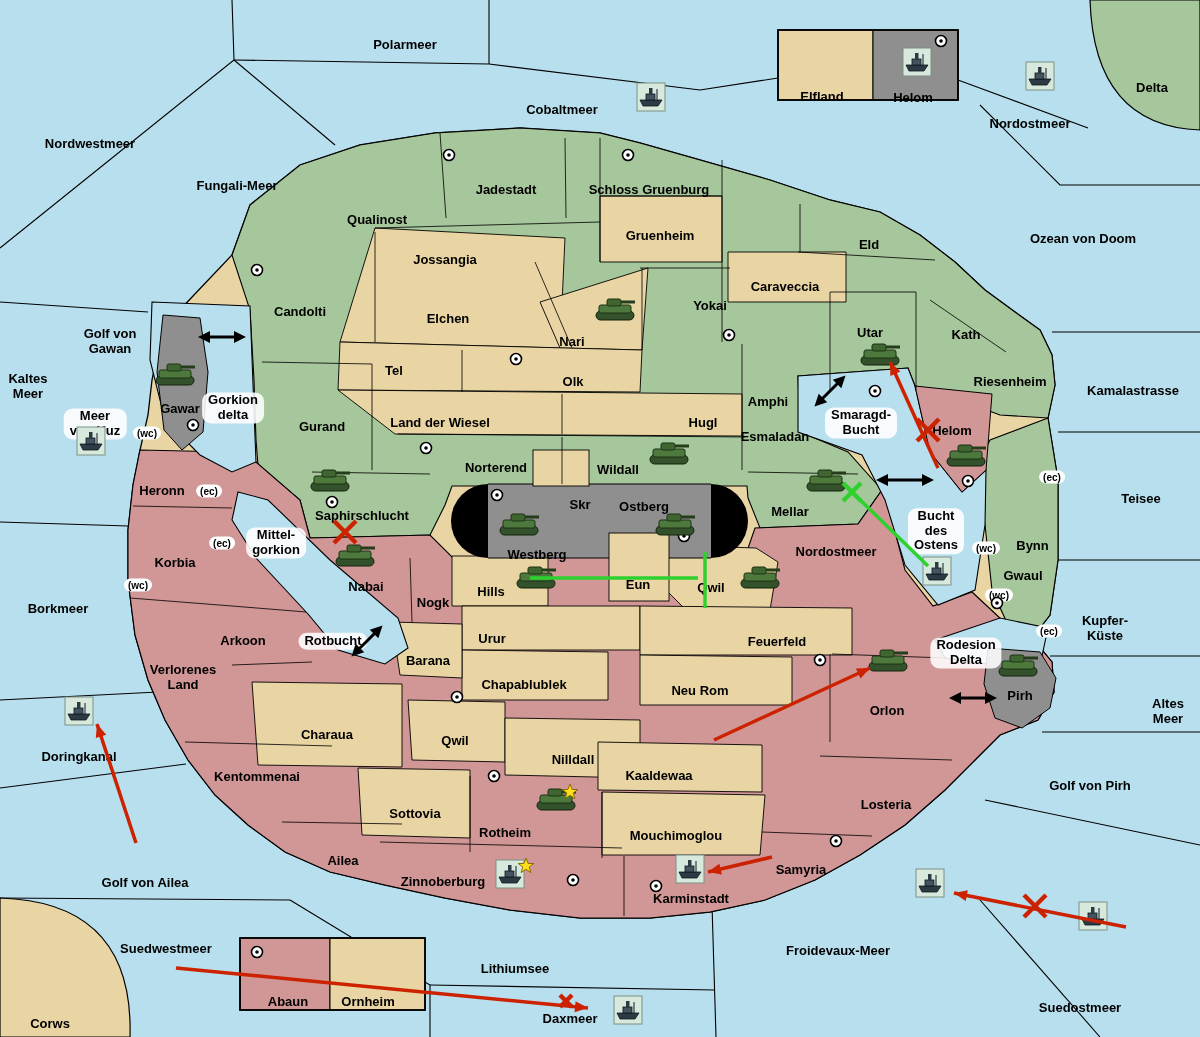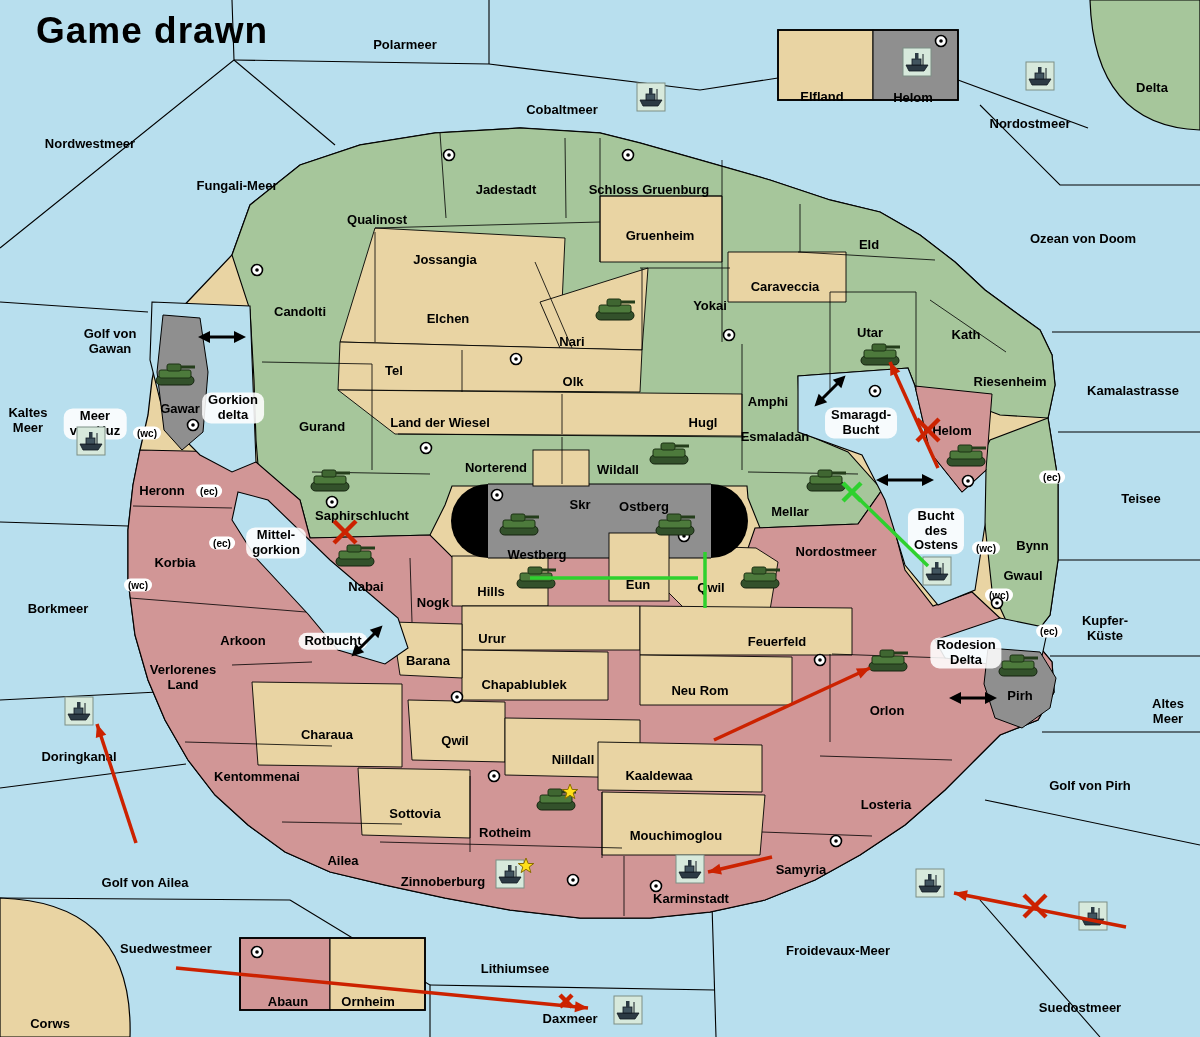--- a/index.html
+++ b/index.html
@@ -159,21 +159,21 @@
       <div class="lbl sea" style="left: 405px; top: 33px;">Polarmeer</div>
       <div class="lbl sea" style="left: 562px; top: 98px;">Cobaltmeer</div>
       <div class="lbl sea" style="left: 74px; top: 132px; margin-left: 16px;">Nordwestmeer</div>
       <div class="lbl sea" style="left: 237px; top: 174px; text-align: right;">Fungali-Meer</div>
       <div class="lbl sea" style="left: 1030px; top: 112px;">Nordostmeer</div>
       <div class="lbl sea" style="left: 1152px; top: 76px;">Delta</div>
       <div class="lbl sea" style="left: 1083px; top: 227px;">Ozean von Doom</div>
       <div class="lbl sea" style="left: 1133px; top: 379px;">Kamalastrasse</div>
       <div class="lbl sea" style="left: 110px; top: 330px;">Golf von
 Gawan</div>
-      <div class="lbl sea" style="left: 28px; top: 375px; margin-top: 34px;">Kaltes
+      <div class="lbl sea" style="left: 28px; top: 375px;">Kaltes
 Meer</div>
       <div class="lbl sea pill" style="left: 95px; top: 412px;">Meer
 von Uuz</div>
       <div class="lbl sea pill" style="left: 233px; top: 396px;">Gorkion
 delta</div>
       <div class="lbl sea pill" style="left: 861px; top: 411px;">Smaragd-
 Bucht</div>
       <div class="lbl sea" style="left: 1141px; top: 487px;">Teisee</div>
       <div class="lbl sea pill" style="left: 936px; top: 519px;">Bucht
 des
@@ -413,14 +413,13 @@
           <line x1="560" y1="995" x2="572" y2="1007" stroke="#cc2200" stroke-width="4.5"></line>
           <line x1="560" y1="1007" x2="572" y2="995" stroke="#cc2200" stroke-width="4.5"></line>
         </g>
       </g>
     <g id="g-stars">
         <use href="#sym-star" x="570" y="792"></use>
         <use href="#sym-star" x="526" y="866"></use>
       </g>
   </svg>
 
-  <div id="title">Game drawn</div>
 </div>
 
 </body></html>

